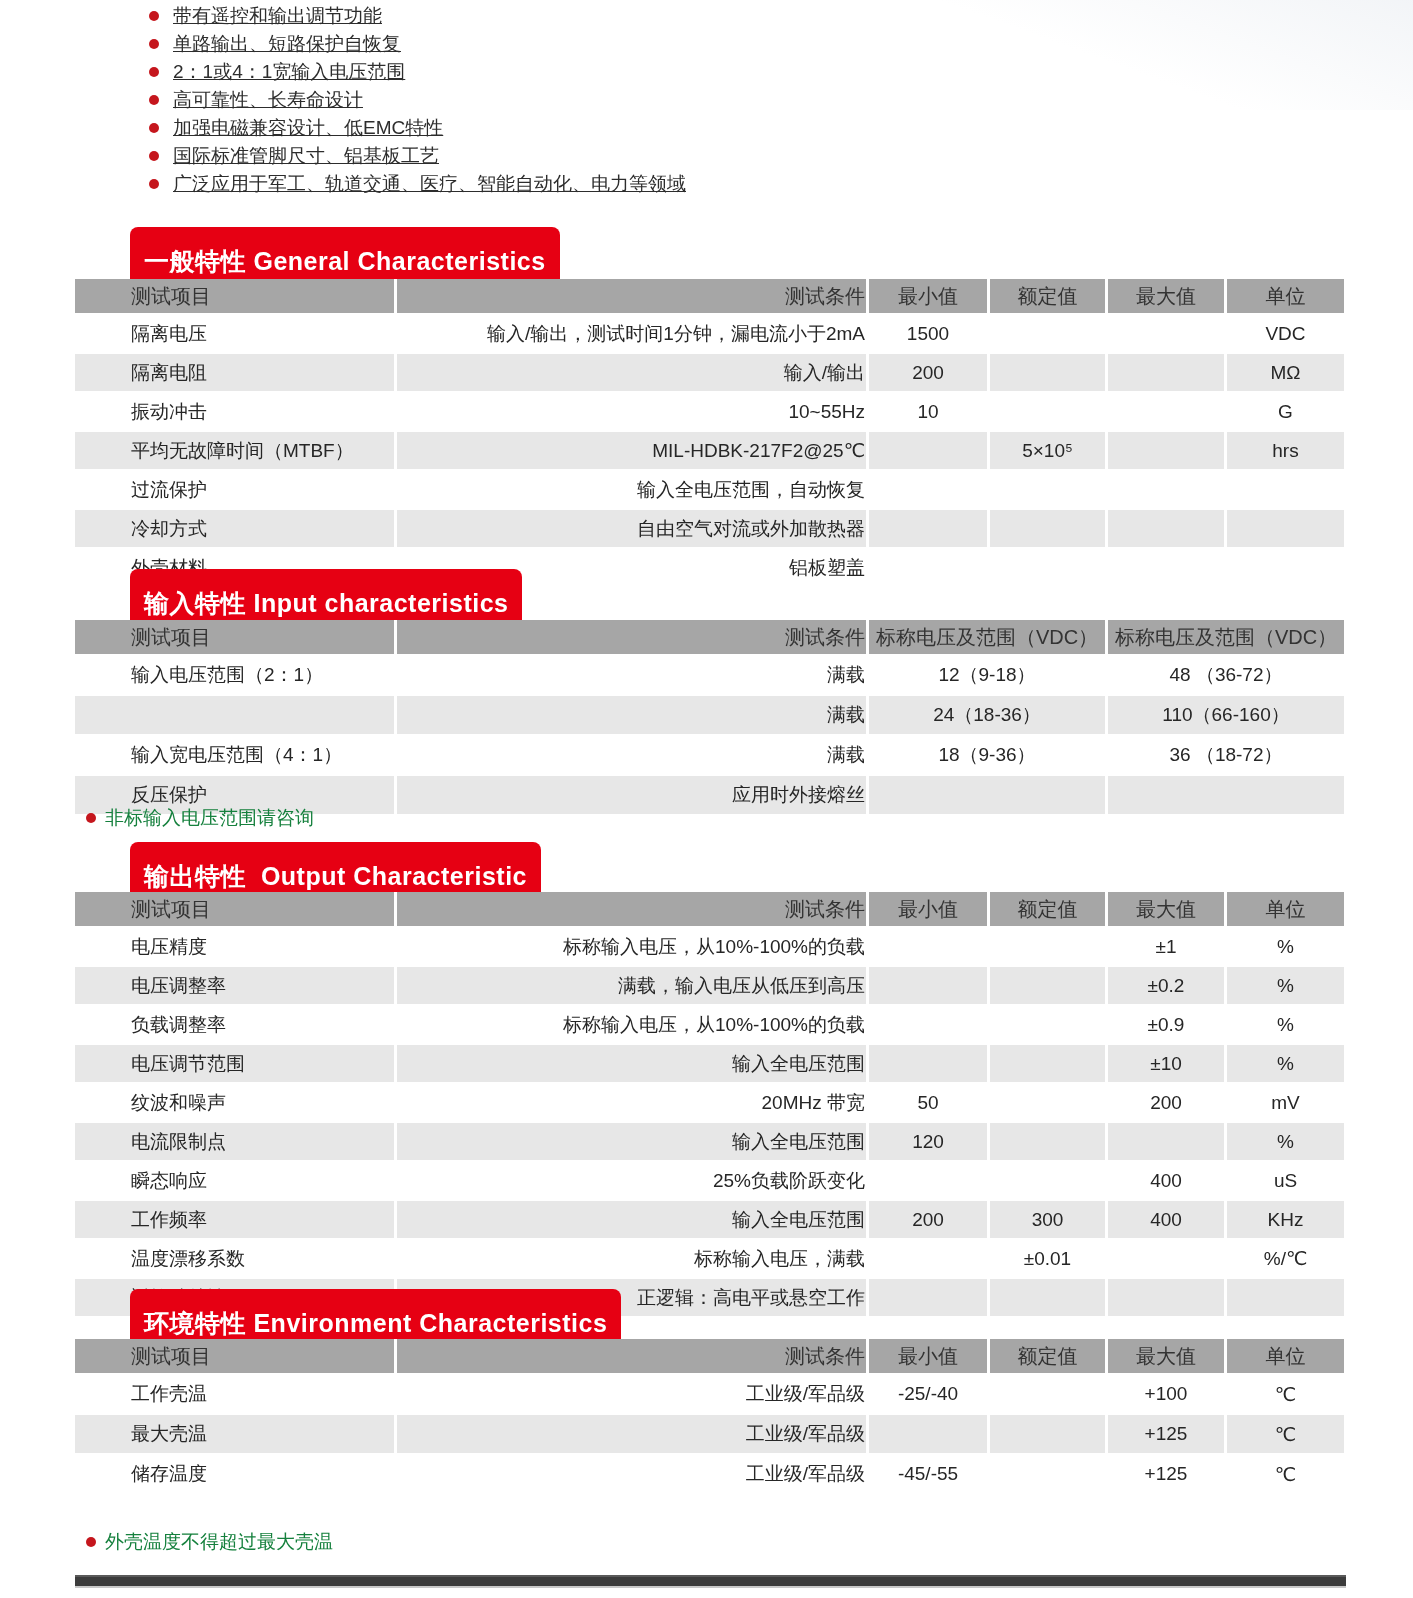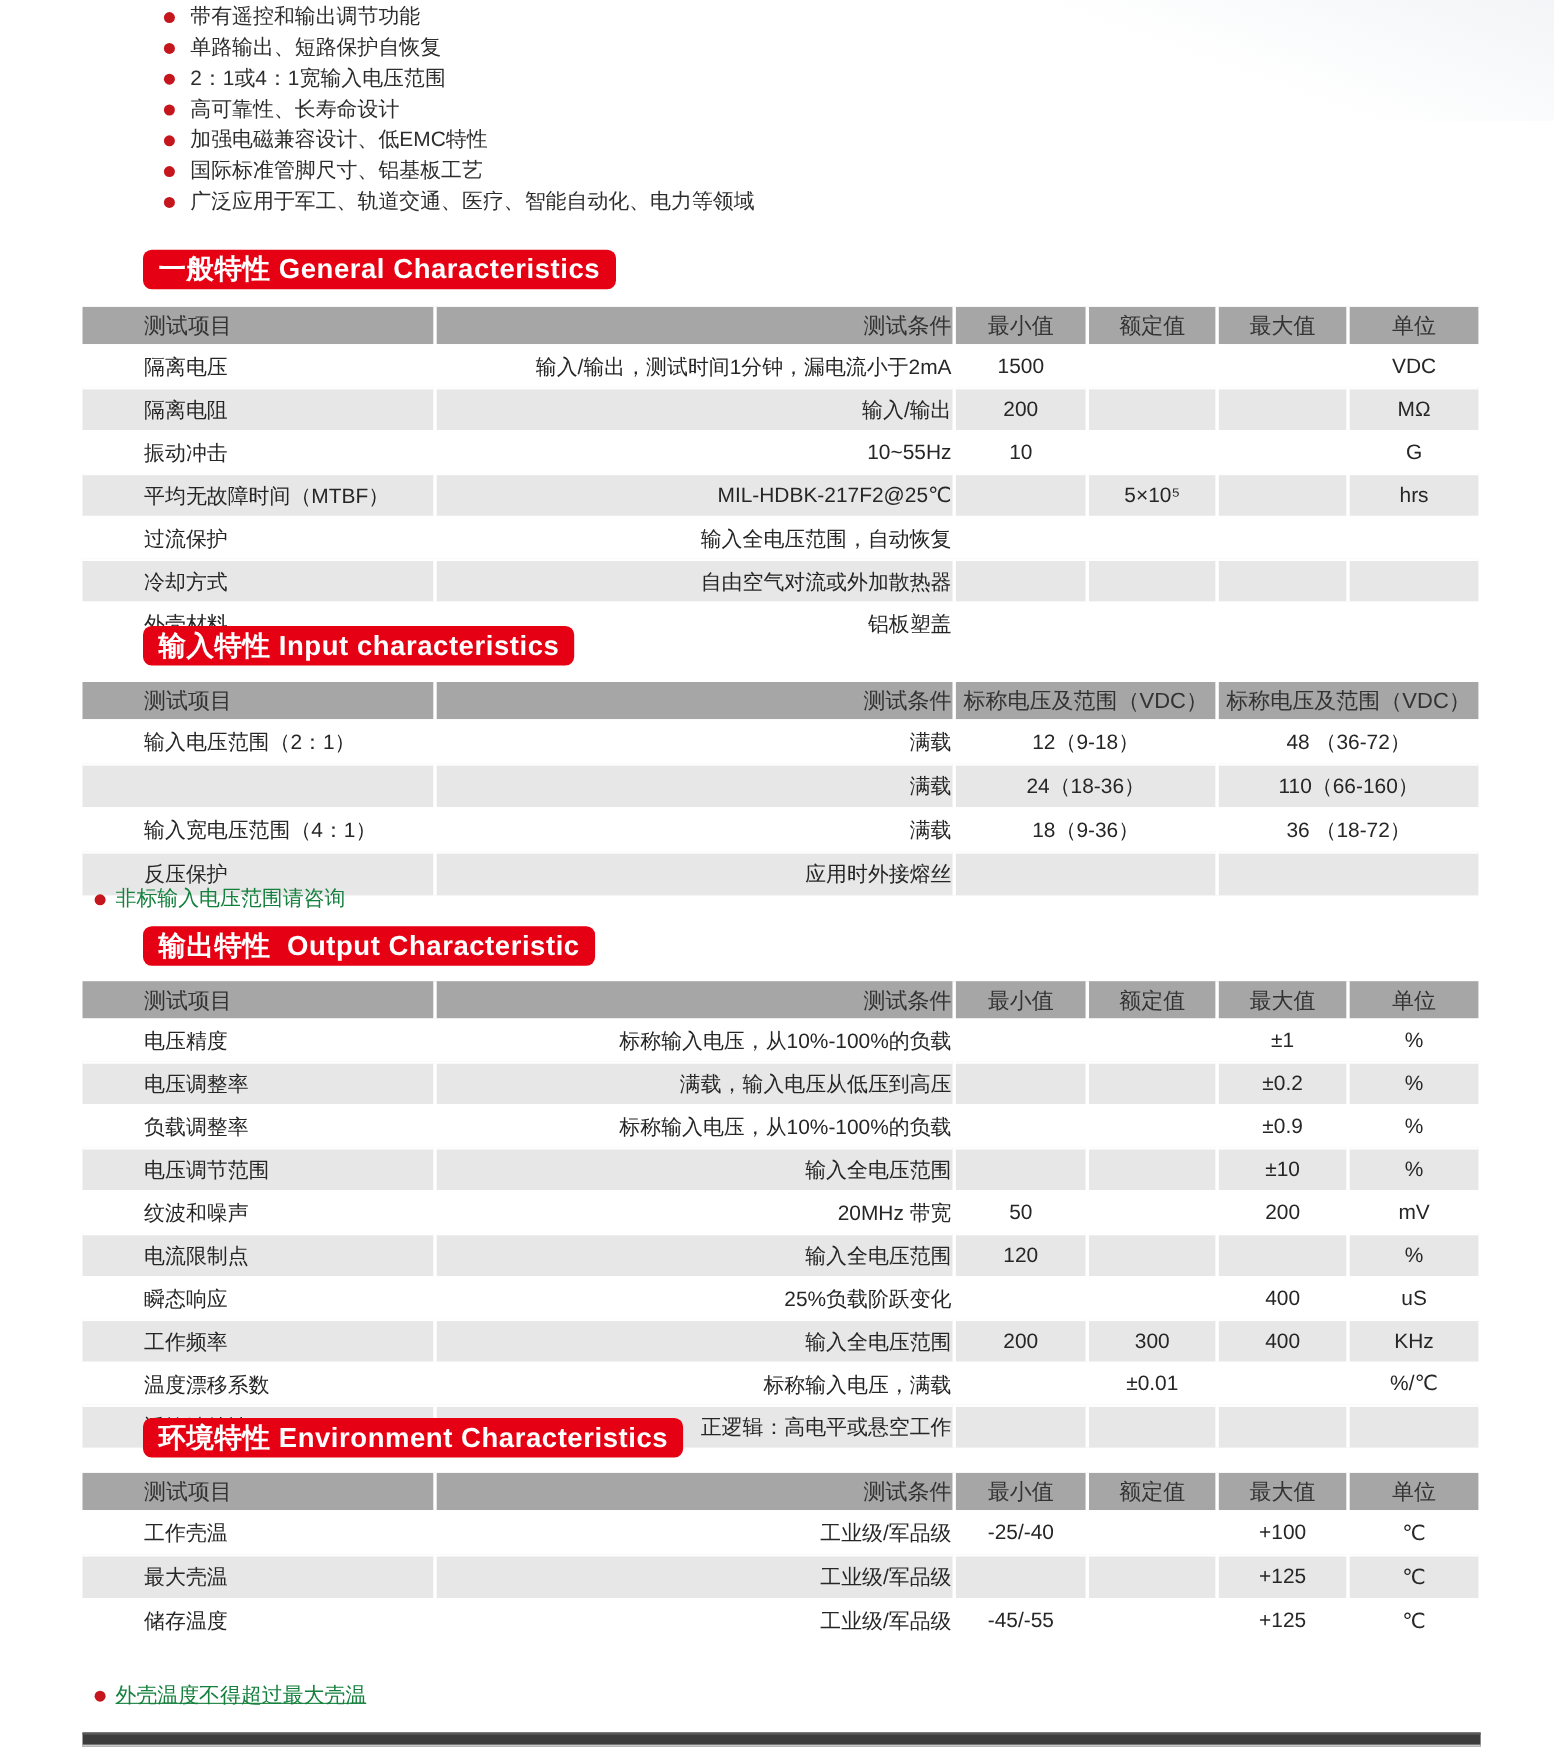--- a/index.html
+++ b/index.html
@@ -19,31 +19,31 @@
     position:absolute; left:850px; top:0; width:563px; height:110px;
     background:linear-gradient(200deg, rgba(232,236,241,0.55) 0%, rgba(255,255,255,0) 55%);
     pointer-events:none;
   }
   
   .features{
     position:absolute; left:146px; top:2px; list-style:none; margin:0; padding:0;
   }
   .features li{
     position:relative; height:28px; line-height:28px;
-    padding-left:27px; font-size:19px; color:#2d2d2d; white-space:nowrap;
+    padding-left:27px; font-size:19px; color:#2d2d2d; white-space:nowrap;text-decoration:underline;
   }
   .features li::before{
     content:""; position:absolute; left:3px; top:9px; width:10px; height:10px;
     border-radius:50%; background:#c5161d;
   }
   
   .pill{
     position:absolute; left:130px; display:inline-block;
     background:#e60013; color:#ffffff; font-size:25px; font-weight:bold;
-    line-height:36px; height:36px; padding:0 14px; border-radius:8px;
+    line-height:36px; height:36px; padding:16px 14px; border-radius:8px;
     white-space:pre; letter-spacing:0.5px;
   }
   
   .spec-table{
     position:absolute; left:75px; width:1269px;
     border-collapse:separate; border-spacing:0; table-layout:fixed;
   }
   .spec-table th{
     background:#a6a6a6; color:#333; font-weight:normal; font-size:20px;
     height:32px; overflow:hidden; white-space:nowrap;
@@ -363,19 +363,19 @@
           <td>储存温度</td>
           <td>工业级/军品级</td>
           <td>-45/-55</td>
           <td></td>
           <td>+125</td>
           <td>℃</td>
         </tr>
       </tbody>
   </table>
 
-  <div class="note" style="top:1530px;text-decoration:underline;">
+  <div class="note" style="top:1530px;">
     <span class="dot"></span>
     <span>外壳温度不得超过最大壳温</span>
   </div>
 
   <div class="bottom-bar"></div>
 </div>
 
 </body></html>

